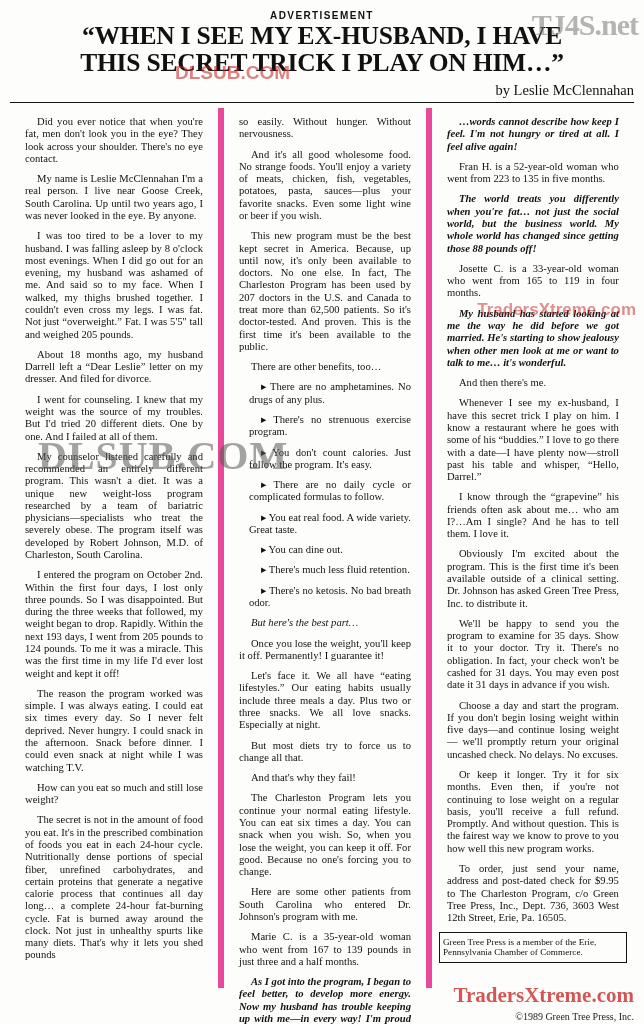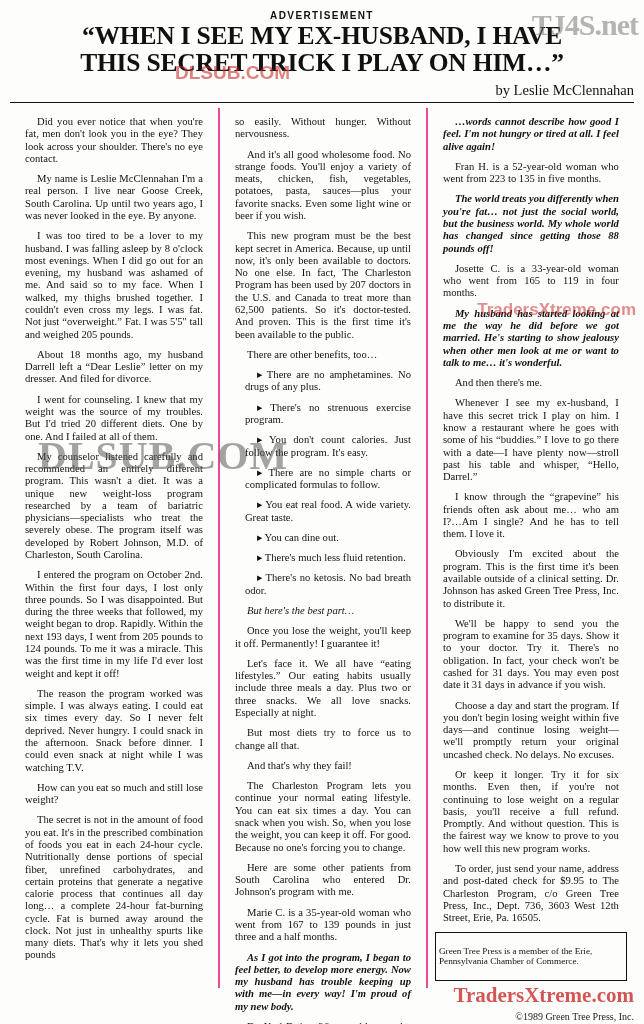--- a/index.html
+++ b/index.html
@@ -106,40 +106,40 @@
     height: 880px;
   }
   .col {
     width: 33.33%;
     padding: 0 7px;
     font-size: 10.6px;
     line-height: 1.16;
     text-align: justify;
     hyphens: auto;
   }
-  .col + .col { border-left: 2px solid #ec4899; }
+  .col + .col { border-left: 6px solid #ec4899; }
   .col p {
     margin: 8px;
     text-indent: 12px;
   }
   .col p.noindent { text-indent: 0; }
   .bullet {
     text-indent: -8px;
     padding-left: 10px;
   }
   .ital { font-style: italic; }
   .testimonial {
     font-style: italic;
     font-weight: bold;
     text-indent: 12px;
     margin: 0;
   }
   .note-box {
     border: 1px solid #111;
-    padding: 13px 3px;
+    padding: 4px 3px;
     font-size: 9.2px;
     line-height: 1.1;
     margin-top: 4px;
     text-indent: 0;
     text-align: left;
   }
   .copyright {
     position: absolute;
     bottom: 2px;
     right: 10px;
@@ -183,39 +183,39 @@
     </div>
 
     <div class="col">
       <p class="noindent">so easily. Without hunger. Without nervousness.</p>
       <p>And it's all good wholesome food. No strange foods. You'll enjoy a variety of meats, chicken, fish, vegetables, potatoes, pasta, sauces—plus your favorite snacks. Even some light wine or beer if you wish.</p>
       <p>This new program must be the best kept secret in America. Because, up until now, it's only been available to doctors. No one else. In fact, The Charleston Program has been used by 207 doctors in the U.S. and Canada to treat more than 62,500 patients. So it's doctor-tested. And proven. This is the first time it's been available to the public.</p>
       <p>There are other benefits, too…</p>
       <p class="bullet">▸ <span>There are no amphetamines. No drugs of any plus.</span></p>
       <p class="bullet">▸ <span>There's no strenuous exercise program.</span></p>
       <p class="bullet">▸ <span>You don't count calories. Just follow the program. It's easy.</span></p>
-      <p class="bullet">▸ <span>There are no simple charts or complicated formulas to follow.</span></p>
+      <p class="bullet">▸ <span>There are no daily cycle or complicated formulas to follow.</span></p>
       <p class="bullet">▸ <span>You eat real food. A wide variety. Great taste.</span></p>
       <p class="bullet">▸ <span>You can dine out.</span></p>
       <p class="bullet">▸ <span>There's much less fluid retention.</span></p>
       <p class="bullet">▸ <span>There's no ketosis. No bad breath odor.</span></p>
       <p class="ital">But here's the best part…</p>
       <p>Once you lose the weight, you'll keep it off. Permanently! I guarantee it!</p>
       <p>Let's face it. We all have “eating lifestyles.” Our eating habits usually include three meals a day. Plus two or three snacks. We all love snacks. Especially at night.</p>
       <p>But most diets try to force us to change all that.</p>
       <p>And that's why they fail!</p>
       <p>The Charleston Program lets you continue your normal eating lifestyle. You can eat six times a day. You can snack when you wish. So, when you lose the weight, you can keep it off. For good. Because no one's forcing you to change.</p>
       <p>Here are some other patients from South Carolina who entered Dr. Johnson's program with me.</p>
       <p>Marie C. is a 35-year-old woman who went from 167 to 139 pounds in just three and a half months.</p>
       <p class="testimonial">As I got into the program, I began to feel better, to develop more energy. Now my husband has trouble keeping up with me—in every way! I'm proud of my new body.</p>
       <p>Dr. Karl D. is a 36-year-old man who went from 275 to 216 in just six months!</p>
     </div>
 
     <div class="col">
-      <p class="testimonial">…words cannot describe how good I feel. I'm not hungry or tired at all. I feel alive again!</p>
+      <p class="testimonial">…words cannot describe how keep I feel. I'm not hungry or tired at all. I feel alive again!</p>
       <p>Fran H. is a 52-year-old woman who went from 223 to 135 in five months.</p>
       <p class="testimonial">The world treats you differently when you're fat… not just the social world, but the business world. My whole world has changed since getting those 88 pounds off!</p>
       <p>Josette C. is a 33-year-old woman who went from 165 to 119 in four months.</p>
       <p class="testimonial">My husband has started looking at me the way he did before we got married. He's starting to show jealousy when other men look at me or want to talk to me… it's wonderful.</p>
       <p>And then there's me.</p>
       <p>Whenever I see my ex-husband, I have this secret trick I play on him. I know a restaurant where he goes with some of his “buddies.” I love to go there with a date—I have plenty now—stroll past his table and whisper, “Hello, Darrel.”</p>
       <p>I know through the “grapevine” his friends often ask about me… who am I?…Am I single? And he has to tell them. I love it.</p>
       <p>Obviously I'm excited about the program. This is the first time it's been available outside of a clinical setting. Dr. Johnson has asked Green Tree Press, Inc. to distribute it.</p>
       <p>We'll be happy to send you the program to examine for 35 days. Show it to your doctor. Try it. There's no obligation. In fact, your check won't be cashed for 31 days. You may even post date it 31 days in advance if you wish.</p>
       <p>Choose a day and start the program. If you don't begin losing weight within five days—and continue losing weight— we'll promptly return your original uncashed check. No delays. No excuses.</p>

